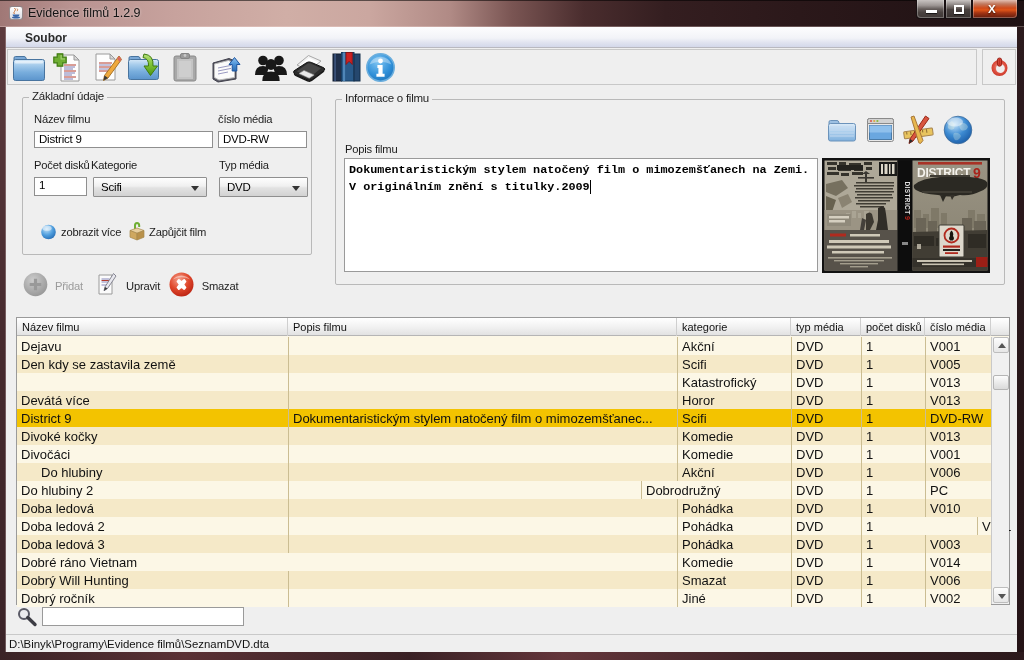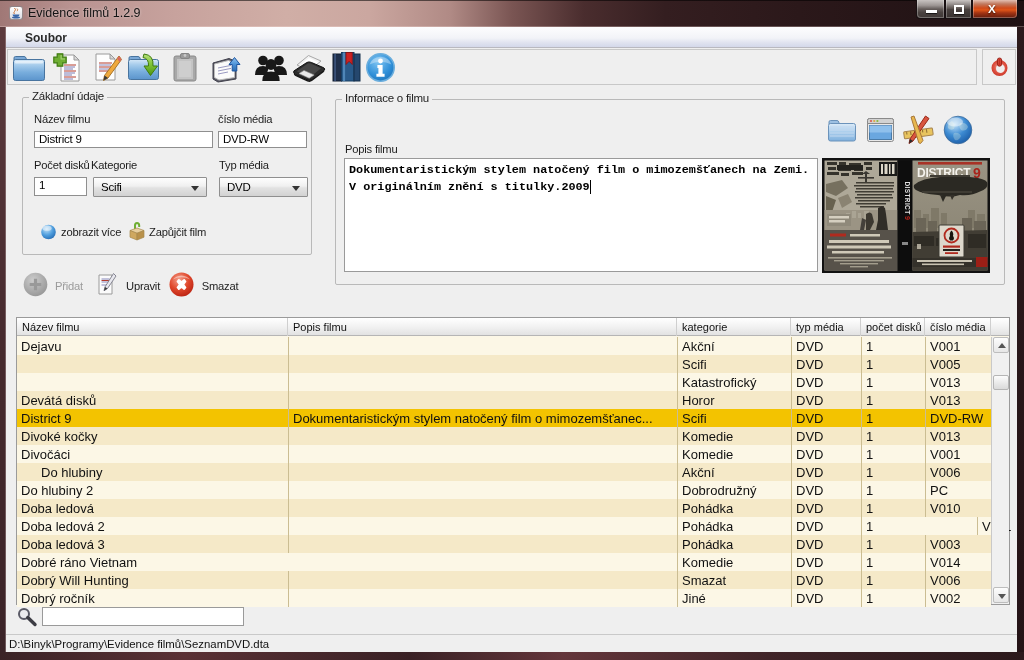--- a/index.html
+++ b/index.html
@@ -523,35 +523,36 @@
         </div>
    <div class="row" style="top:19.0px;background:#fcf7e6;">
           <div class="cell" style="left:0px;width:271px;">Dejavu</div>
           <div class="cell" style="left:271px;width:389px;border-left:1px solid #cbbd92;"></div>
           <div class="cell" style="left:660px;width:114px;border-left:1px solid #cbbd92;">Akční</div>
           <div class="cell" style="left:774px;width:70px;border-left:1px solid #cbbd92;">DVD</div>
           <div class="cell" style="left:844px;width:64px;border-left:1px solid #cbbd92;">1</div>
           <div class="cell" style="left:908px;width:66px;border-left:1px solid #cbbd92;">V001</div>
         </div>
         <div class="row" style="top:37.0px;background:#f5e9c8;">
+          <div class="cell" style="left:0px;width:271px;">Den kdy se zastavila země</div>
           <div class="cell" style="left:271px;width:389px;border-left:1px solid #cbbd92;"></div>
           <div class="cell" style="left:660px;width:114px;border-left:1px solid #cbbd92;">Scifi</div>
           <div class="cell" style="left:774px;width:70px;border-left:1px solid #cbbd92;">DVD</div>
           <div class="cell" style="left:844px;width:64px;border-left:1px solid #cbbd92;">1</div>
           <div class="cell" style="left:908px;width:66px;border-left:1px solid #cbbd92;">V005</div>
         </div>
         <div class="row" style="top:55.0px;background:#fcf7e6;">
           <div class="cell" style="left:271px;width:389px;border-left:1px solid #cbbd92;"></div>
           <div class="cell" style="left:660px;width:114px;border-left:1px solid #cbbd92;">Katastrofický</div>
           <div class="cell" style="left:774px;width:70px;border-left:1px solid #cbbd92;">DVD</div>
           <div class="cell" style="left:844px;width:64px;border-left:1px solid #cbbd92;">1</div>
           <div class="cell" style="left:908px;width:66px;border-left:1px solid #cbbd92;">V013</div>
         </div>
         <div class="row" style="top:73.0px;background:#f5e9c8;">
-          <div class="cell" style="left:0px;width:271px;">Devátá disků</div>
+          <div class="cell" style="left:0px;width:271px;">Devátá více</div>
           <div class="cell" style="left:271px;width:389px;border-left:1px solid #cbbd92;"></div>
           <div class="cell" style="left:660px;width:114px;border-left:1px solid #cbbd92;">Horor</div>
           <div class="cell" style="left:774px;width:70px;border-left:1px solid #cbbd92;">DVD</div>
           <div class="cell" style="left:844px;width:64px;border-left:1px solid #cbbd92;">1</div>
           <div class="cell" style="left:908px;width:66px;border-left:1px solid #cbbd92;">V013</div>
         </div>
         <div class="row" style="top:91.0px;background:#f3c300;">
           <div class="cell" style="left:0px;width:271px;">District 9</div>
           <div class="cell" style="left:271px;width:389px;border-left:1px solid #cbbd92;">Dokumentaristickým stylem natočený film o mimozemšťanec...</div>
           <div class="cell" style="left:660px;width:114px;border-left:1px solid #cbbd92;">Scifi</div>
@@ -579,21 +580,21 @@
           <div class="cell" style="left:0px;width:271px;padding-left:24px;">Do hlubiny</div>
           <div class="cell" style="left:271px;width:389px;border-left:1px solid #cbbd92;"></div>
           <div class="cell" style="left:660px;width:114px;border-left:1px solid #cbbd92;">Akční</div>
           <div class="cell" style="left:774px;width:70px;border-left:1px solid #cbbd92;">DVD</div>
           <div class="cell" style="left:844px;width:64px;border-left:1px solid #cbbd92;">1</div>
           <div class="cell" style="left:908px;width:66px;border-left:1px solid #cbbd92;">V006</div>
         </div>
         <div class="row" style="top:163.0px;background:#fcf7e6;">
           <div class="cell" style="left:0px;width:271px;">Do hlubiny 2</div>
           <div class="cell" style="left:271px;width:389px;border-left:1px solid #cbbd92;"></div>
-          <div class="cell" style="left:660px;width:114px;border-left:1px solid #cbbd92;">Dobrodružný</div>
+          <div class="cell" style="left:624px;width:114px;border-left:1px solid #cbbd92;">Dobrodružný</div>
           <div class="cell" style="left:774px;width:70px;border-left:1px solid #cbbd92;">DVD</div>
           <div class="cell" style="left:844px;width:64px;border-left:1px solid #cbbd92;">1</div>
           <div class="cell" style="left:908px;width:66px;border-left:1px solid #cbbd92;">PC</div>
         </div>
         <div class="row" style="top:181.0px;background:#f5e9c8;">
           <div class="cell" style="left:0px;width:271px;">Doba ledová</div>
           <div class="cell" style="left:271px;width:389px;border-left:1px solid #cbbd92;"></div>
           <div class="cell" style="left:660px;width:114px;border-left:1px solid #cbbd92;">Pohádka</div>
           <div class="cell" style="left:774px;width:70px;border-left:1px solid #cbbd92;">DVD</div>
           <div class="cell" style="left:844px;width:64px;border-left:1px solid #cbbd92;">1</div>

